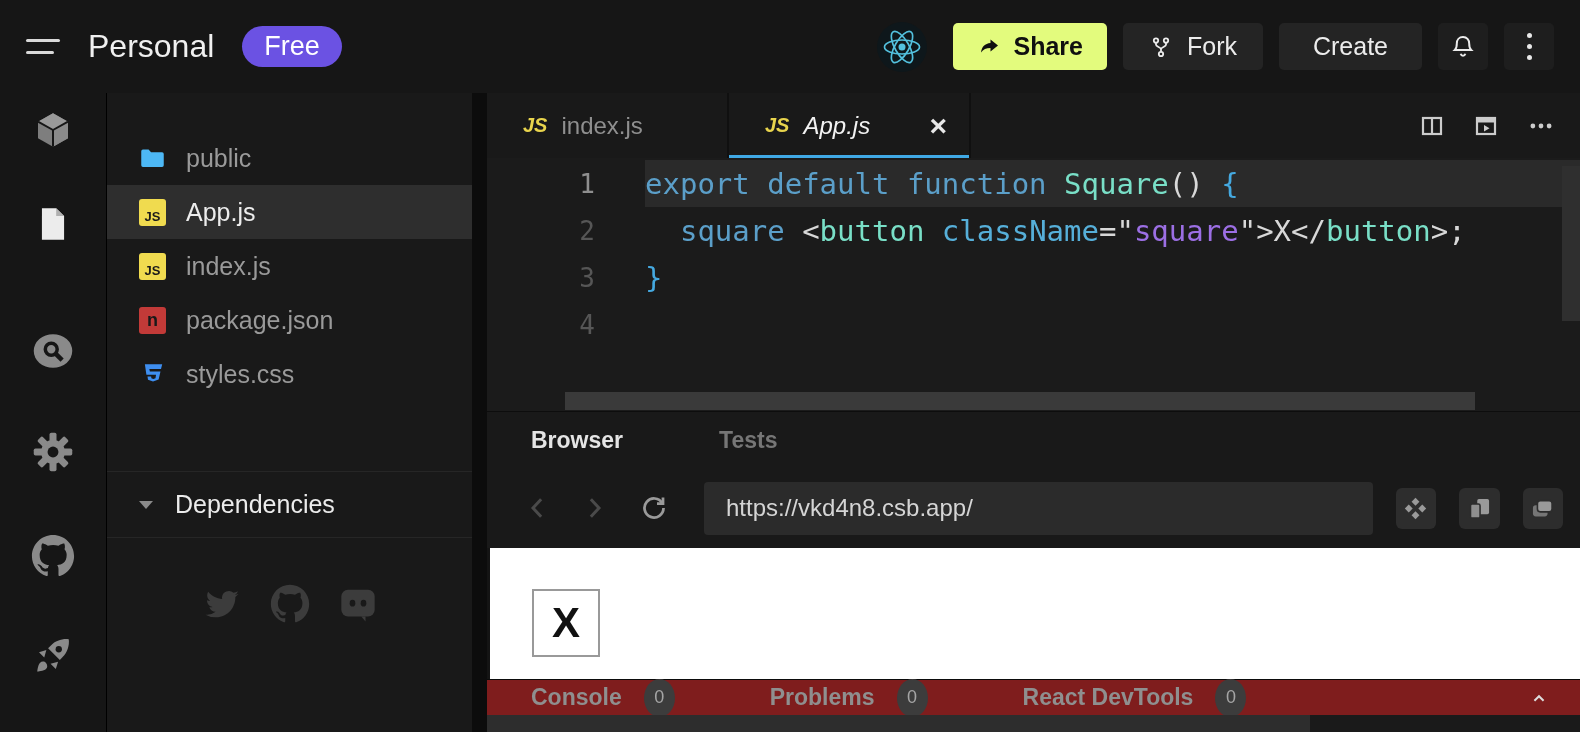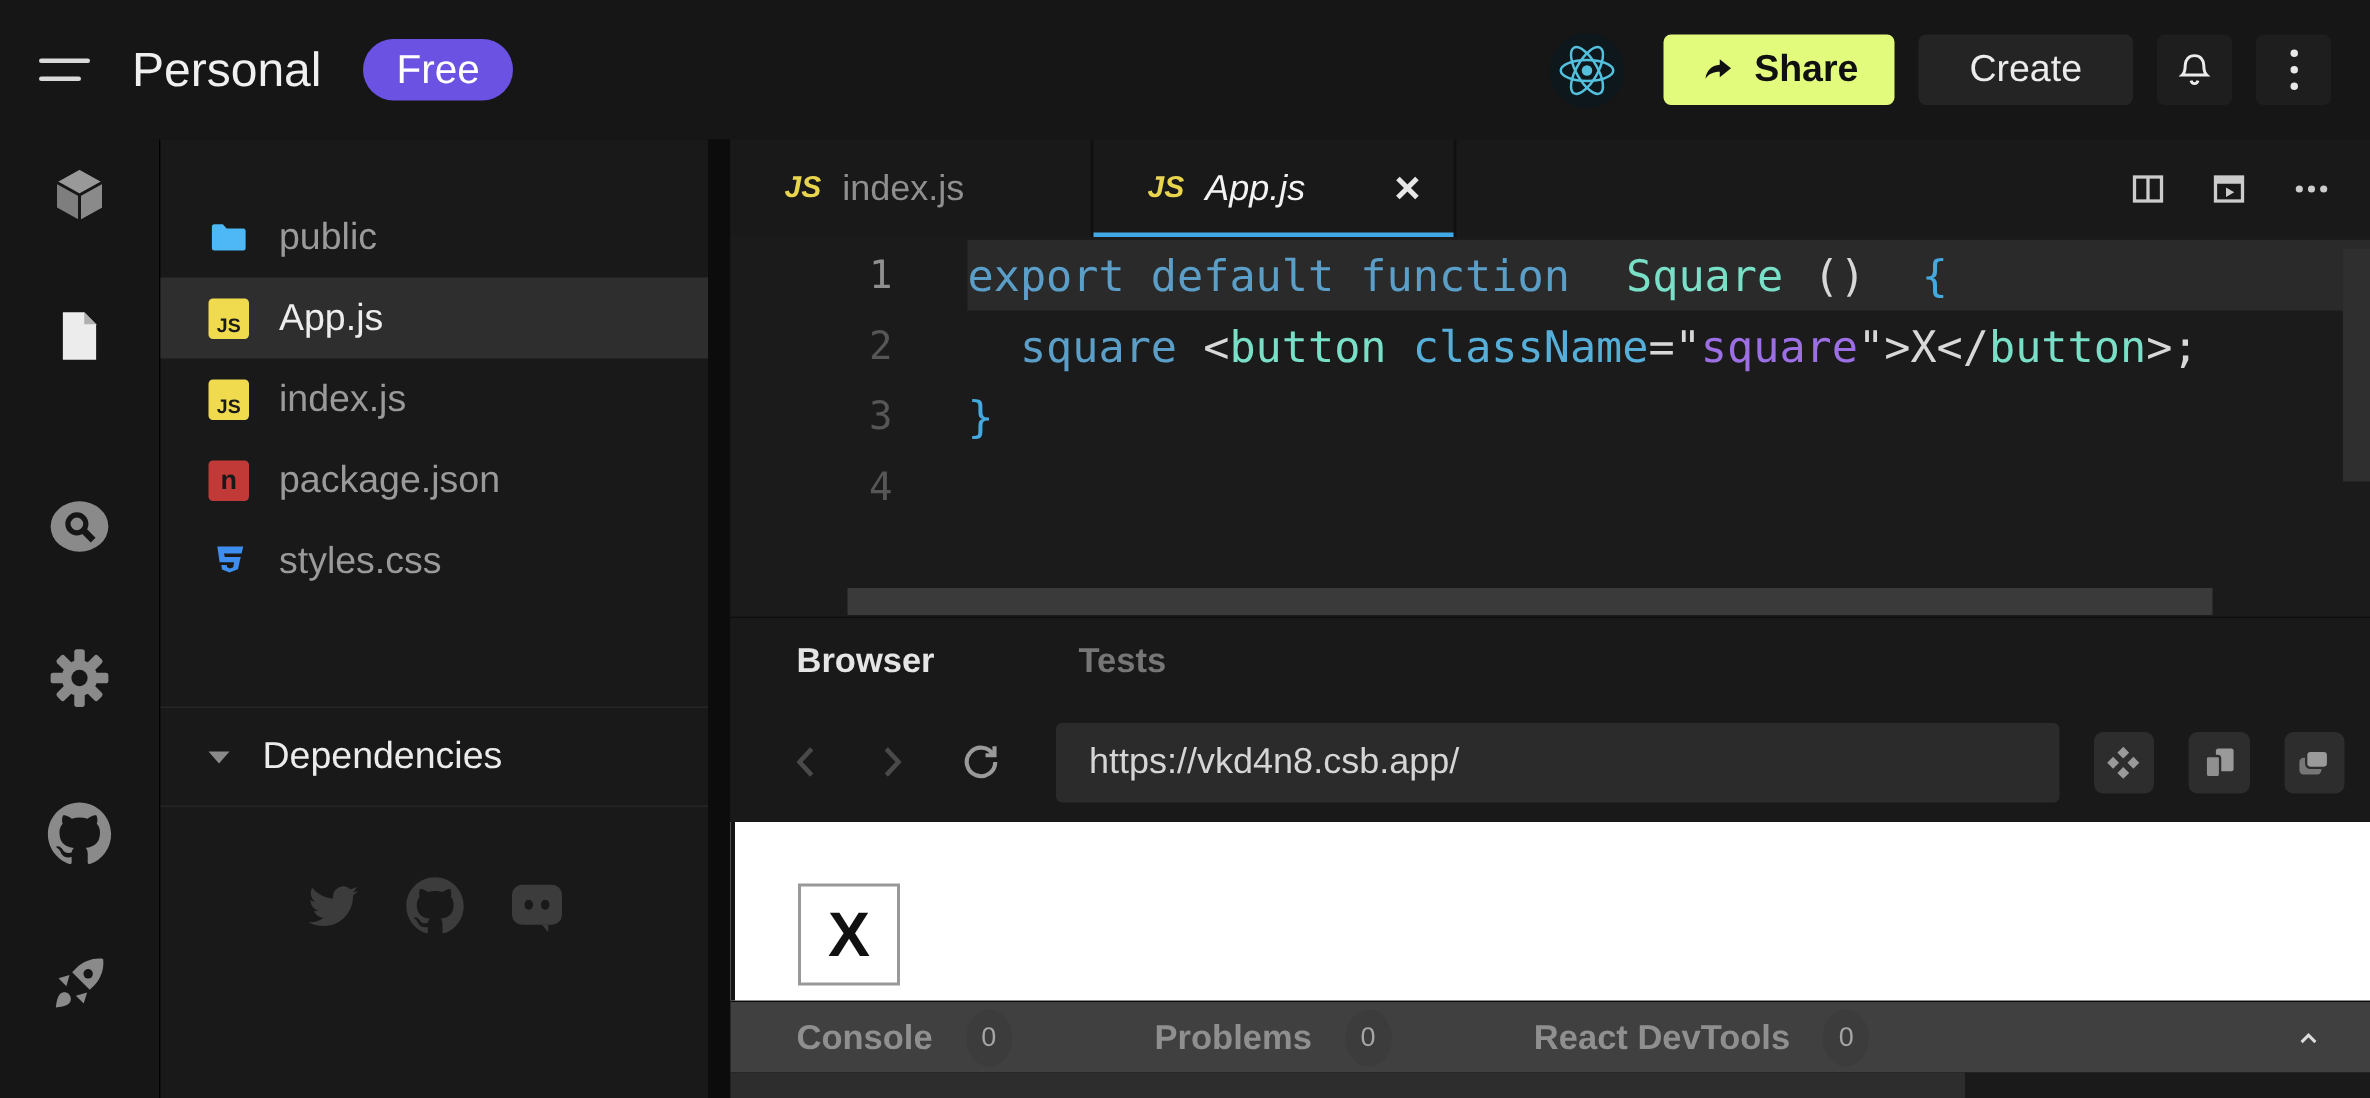--- a/index.html
+++ b/index.html
@@ -65,41 +65,41 @@
   .tab-actions{margin-left:auto;display:flex;align-items:center;gap:30px;padding-right:26px;}
   .tab-actions > div{cursor:pointer;display:flex;}
 
   
   .editor{height:253px;position:relative;background:#1B1B1B;overflow:hidden;font-family:"DejaVu Sans Mono",monospace;flex:none;}
   .lines{padding-top:2px;}
   .line{display:flex;height:47px;align-items:stretch;}
   .gutter{width:158px;padding-right:50px;text-align:right;font-size:26px;color:#565656;display:flex;align-items:center;justify-content:flex-end;flex:none;}
   .line.active .gutter{color:#8f8f8f;}
   .code{flex:1;font-size:29px;white-space:pre;display:flex;align-items:center;min-width:0;}
-  .line.active .code{background:#2A2A2A;gap:20px;}
+  .line.active .code{background:#2A2A2A;}
   .tk-kw{color:#5B9FC9;} .tk-ent{color:#79DFC7;} .tk-attr{color:#56AFD9;}
   .tk-str{color:#9C6FE4;} .tk-pln{color:#D8D8D8;} .tk-brace{color:#45A9E0;}
   .hscroll{position:absolute;bottom:1px;left:78px;width:910px;height:18px;background:#3A3A3A;cursor:pointer;}
   .vscroll{position:absolute;top:8px;right:0;width:18px;height:155px;background:#2F2F2F;cursor:pointer;}
 
   
   .browser{flex:1;display:flex;flex-direction:column;min-height:0;}
   .btabs{height:57px;background:#191919;border-top:1px solid #0d0d0d;display:flex;align-items:center;padding-left:44px;gap:96px;flex:none;}
   .btab{font-size:23px;font-weight:700;color:#e5e5e5;cursor:pointer;}
   .btab.inactive{color:#767676;font-weight:600;}
   .bnav{height:80px;background:#191919;display:flex;align-items:center;padding:0 17px 0 36px;flex:none;}
   .navarrow{display:flex;cursor:pointer;}
   .urlbar{width:678px;height:53px;background:#2B2B2B;border:none;border-radius:4px;color:#d5d5d5;font-size:24px;padding:0 22px;font-family:"Liberation Sans",sans-serif;margin-left:35px;outline:none;}
   .bspacer{flex:1;}
   .navbtn{width:41px;height:41px;border-radius:6px;background:#2D2D2D;display:flex;align-items:center;justify-content:center;margin-left:23px;cursor:pointer;}
   .preview{flex:1;background:#fff;position:relative;border-left:3px solid #141414;min-height:0;}
   .x-btn{position:absolute;left:42px;top:41px;width:68px;height:68px;background:#fff;border:2px solid #999;color:#111;font-size:42px;font-weight:700;display:flex;align-items:center;justify-content:center;cursor:pointer;font-family:"Liberation Sans",sans-serif;}
 
   
-  .consolebar{height:48px;background:#404040;border-top:1px solid #0b0b0b;display:flex;align-items:center;padding:0 30px 0 44px;flex:none;}
+  .consolebar{height:36px;background:#7f1d1d;border-top:1px solid #0b0b0b;display:flex;align-items:center;padding:0 30px 0 44px;flex:none;}
   .citem{display:flex;align-items:center;gap:22px;margin-right:95px;font-size:23px;font-weight:600;color:#8f8f8f;cursor:pointer;}
   .badge0{width:31px;height:38px;border-radius:50%;background:#3C3C3C;color:#A5A5A5;font-size:18px;font-weight:400;display:flex;align-items:center;justify-content:center;}
   .chevup{margin-left:auto;cursor:pointer;display:flex;}
 
   .bottomscroll{height:17px;background:#1A1A1A;position:relative;flex:none;}
   .bthumb{position:absolute;left:0;top:0;width:823px;height:17px;background:#2D2D2D;cursor:pointer;}
 </style>
 </head>
 <body>
 
@@ -125,20 +125,31 @@
             </g>
           </svg>
       </div>
       <button class="btn btn-share">
         <span style="display:flex;">
             <svg width="24" height="24" viewBox="0 0 24 24" fill="#101010">
               <path d="M13.5 4.5 21 10.5l-7.5 6v-3.6c-4.4 0-7.2 1.4-9.5 4.6.6-5.6 4-8.9 9.5-9.4z"></path>
             </svg>
           </span>
         <span>Share</span>
+      </button>
+      <button class="btn btn-dark btn-fork">
+        <span style="display:flex;">
+            <svg width="24" height="24" viewBox="0 0 24 24" fill="none" stroke="#ececec" stroke-width="1.8">
+              <circle cx="7" cy="5.5" r="2.2"></circle>
+              <circle cx="17" cy="5.5" r="2.2"></circle>
+              <circle cx="12" cy="19" r="2.2"></circle>
+              <path d="M7 7.7v2c0 2 5 2.5 5 4.5v2.6M17 7.7v2c0 2-5 2.5-5 4.5"></path>
+            </svg>
+          </span>
+        <span>Fork</span>
       </button>
       <button class="btn btn-dark btn-create">
         <span>Create</span>
       </button>
       <button class="btn btn-dark iconbtn">
         <span style="display:flex;">
             <svg width="28" height="28" viewBox="0 0 24 24" fill="none" stroke="#ececec" stroke-width="1.7">
               <path d="M12 3.5c-3.3 0-5.3 2.4-5.3 5.5 0 4-1.7 5.6-1.7 5.6h14s-1.7-1.6-1.7-5.6c0-3.1-2-5.5-5.3-5.5z"></path>
               <path d="M10 17.8c.3 1 1 1.7 2 1.7s1.7-.7 2-1.7"></path>
             </svg>

